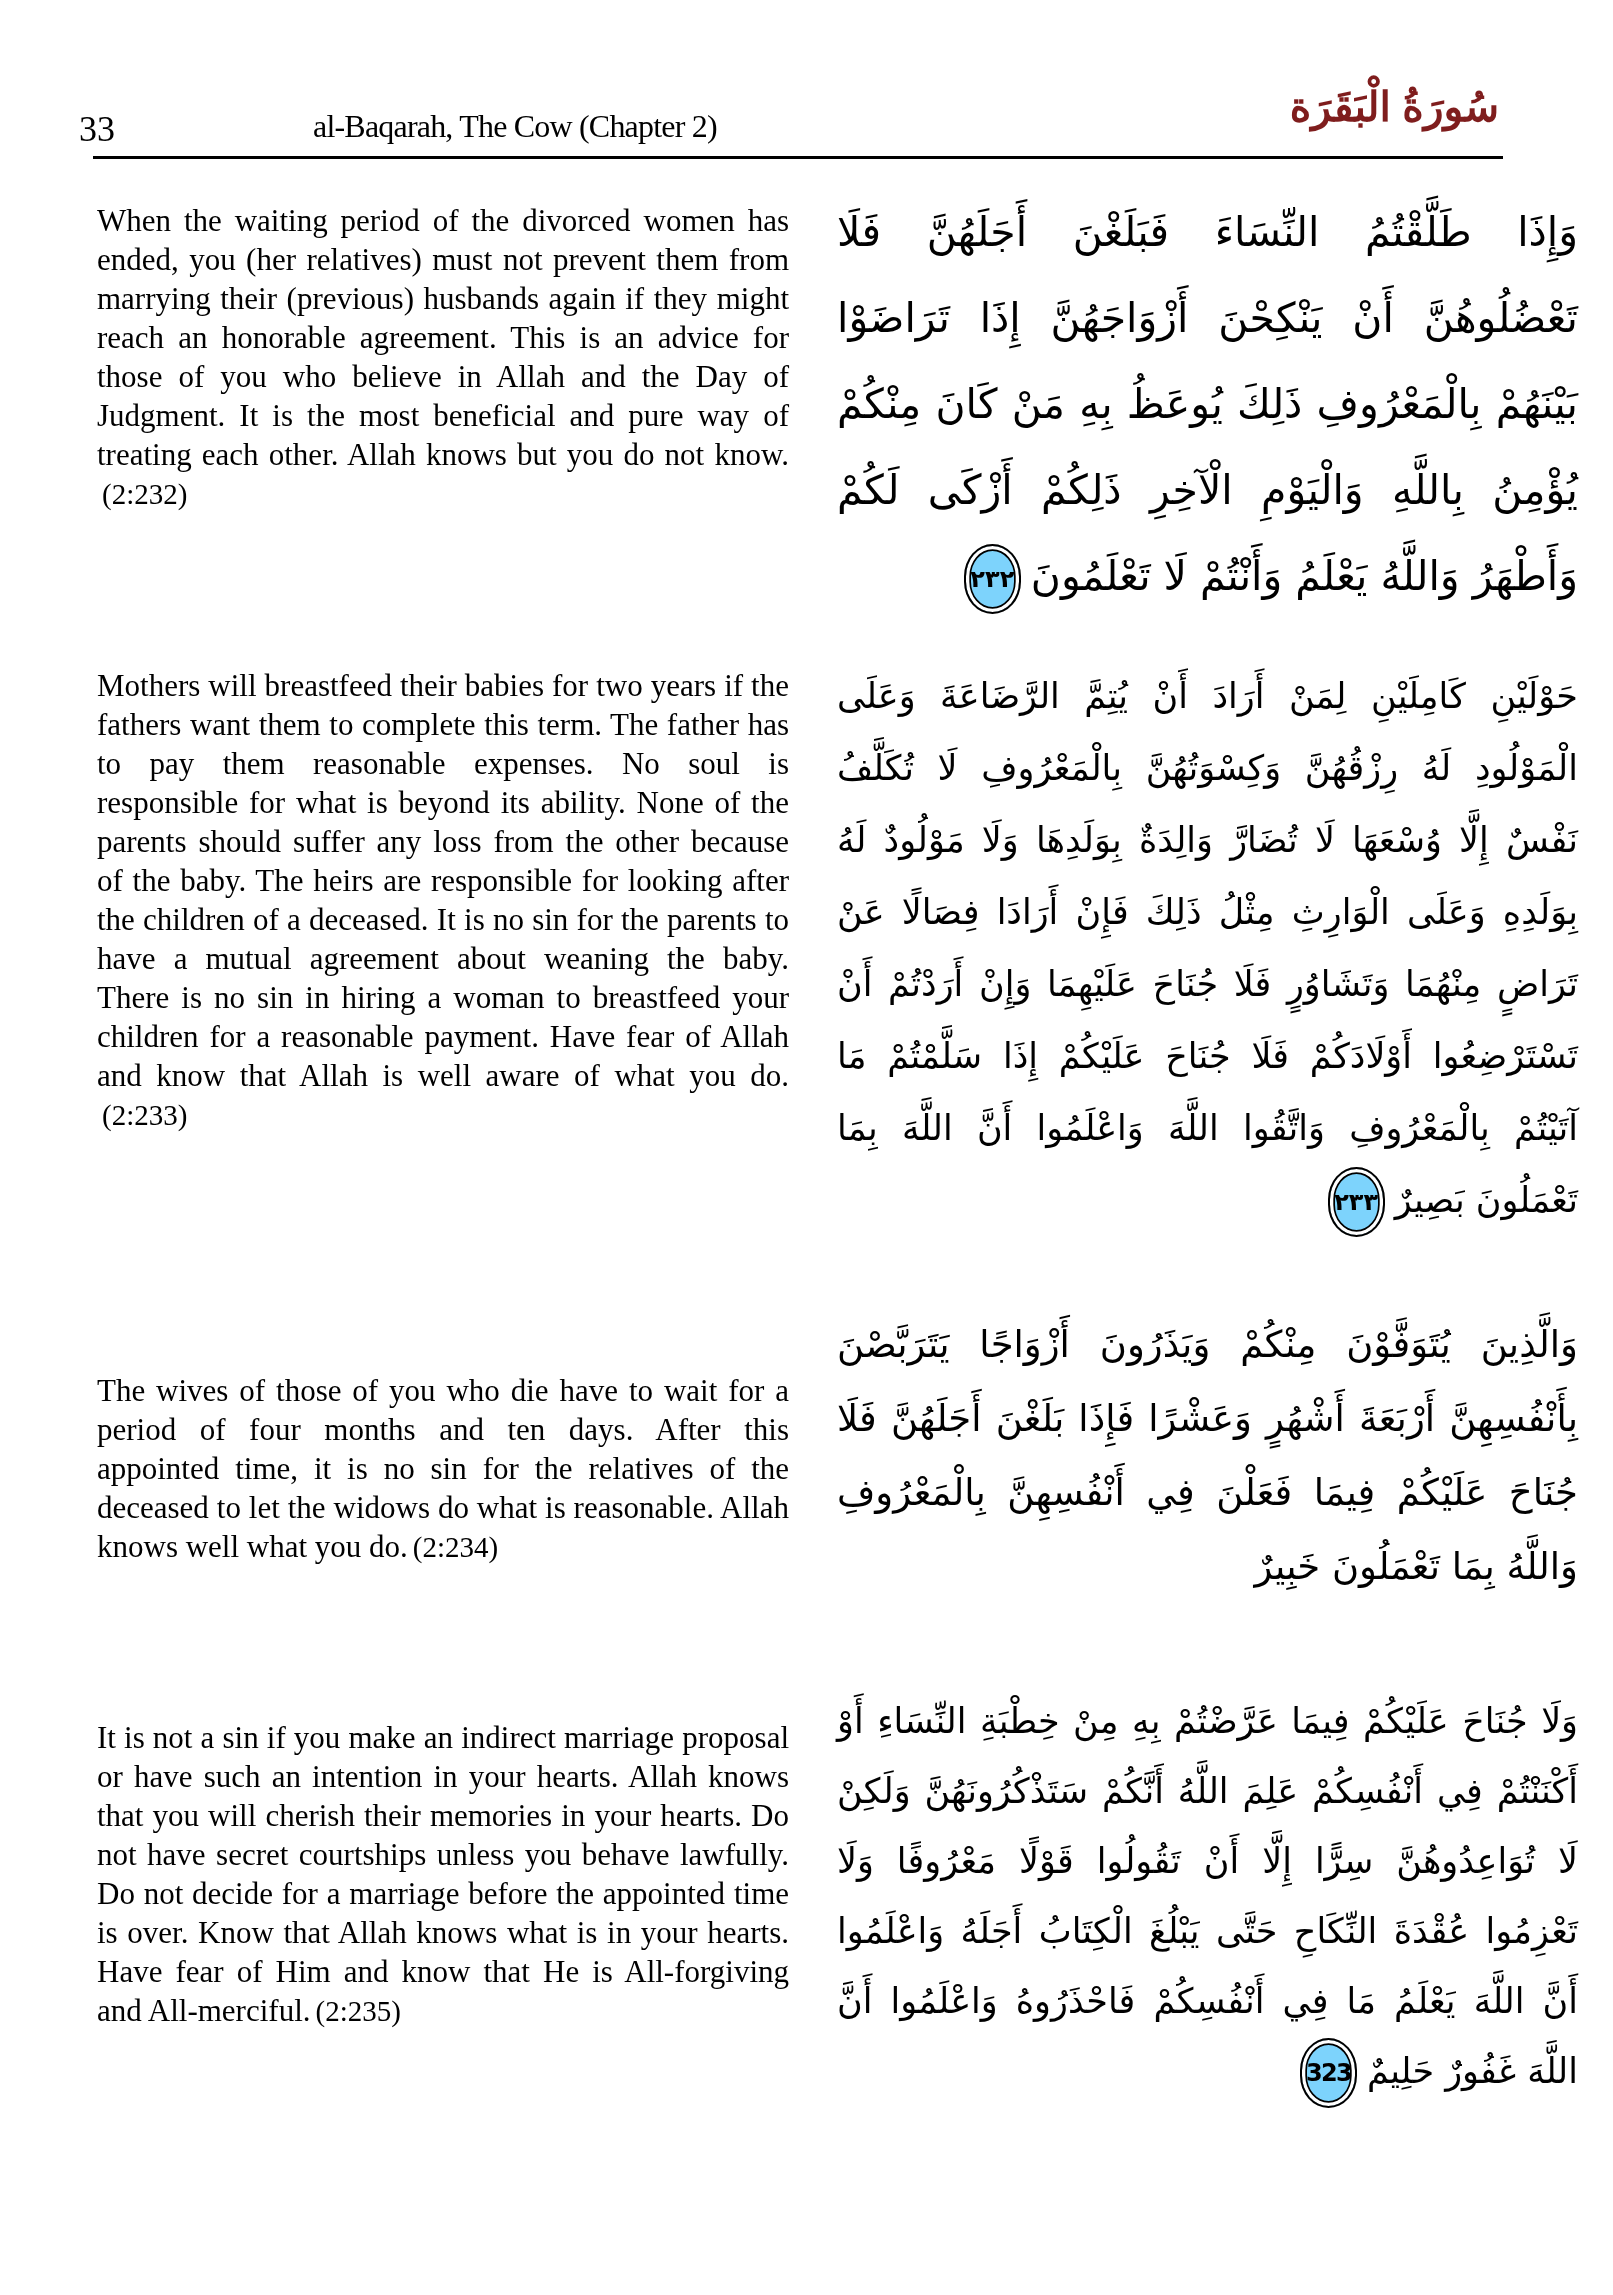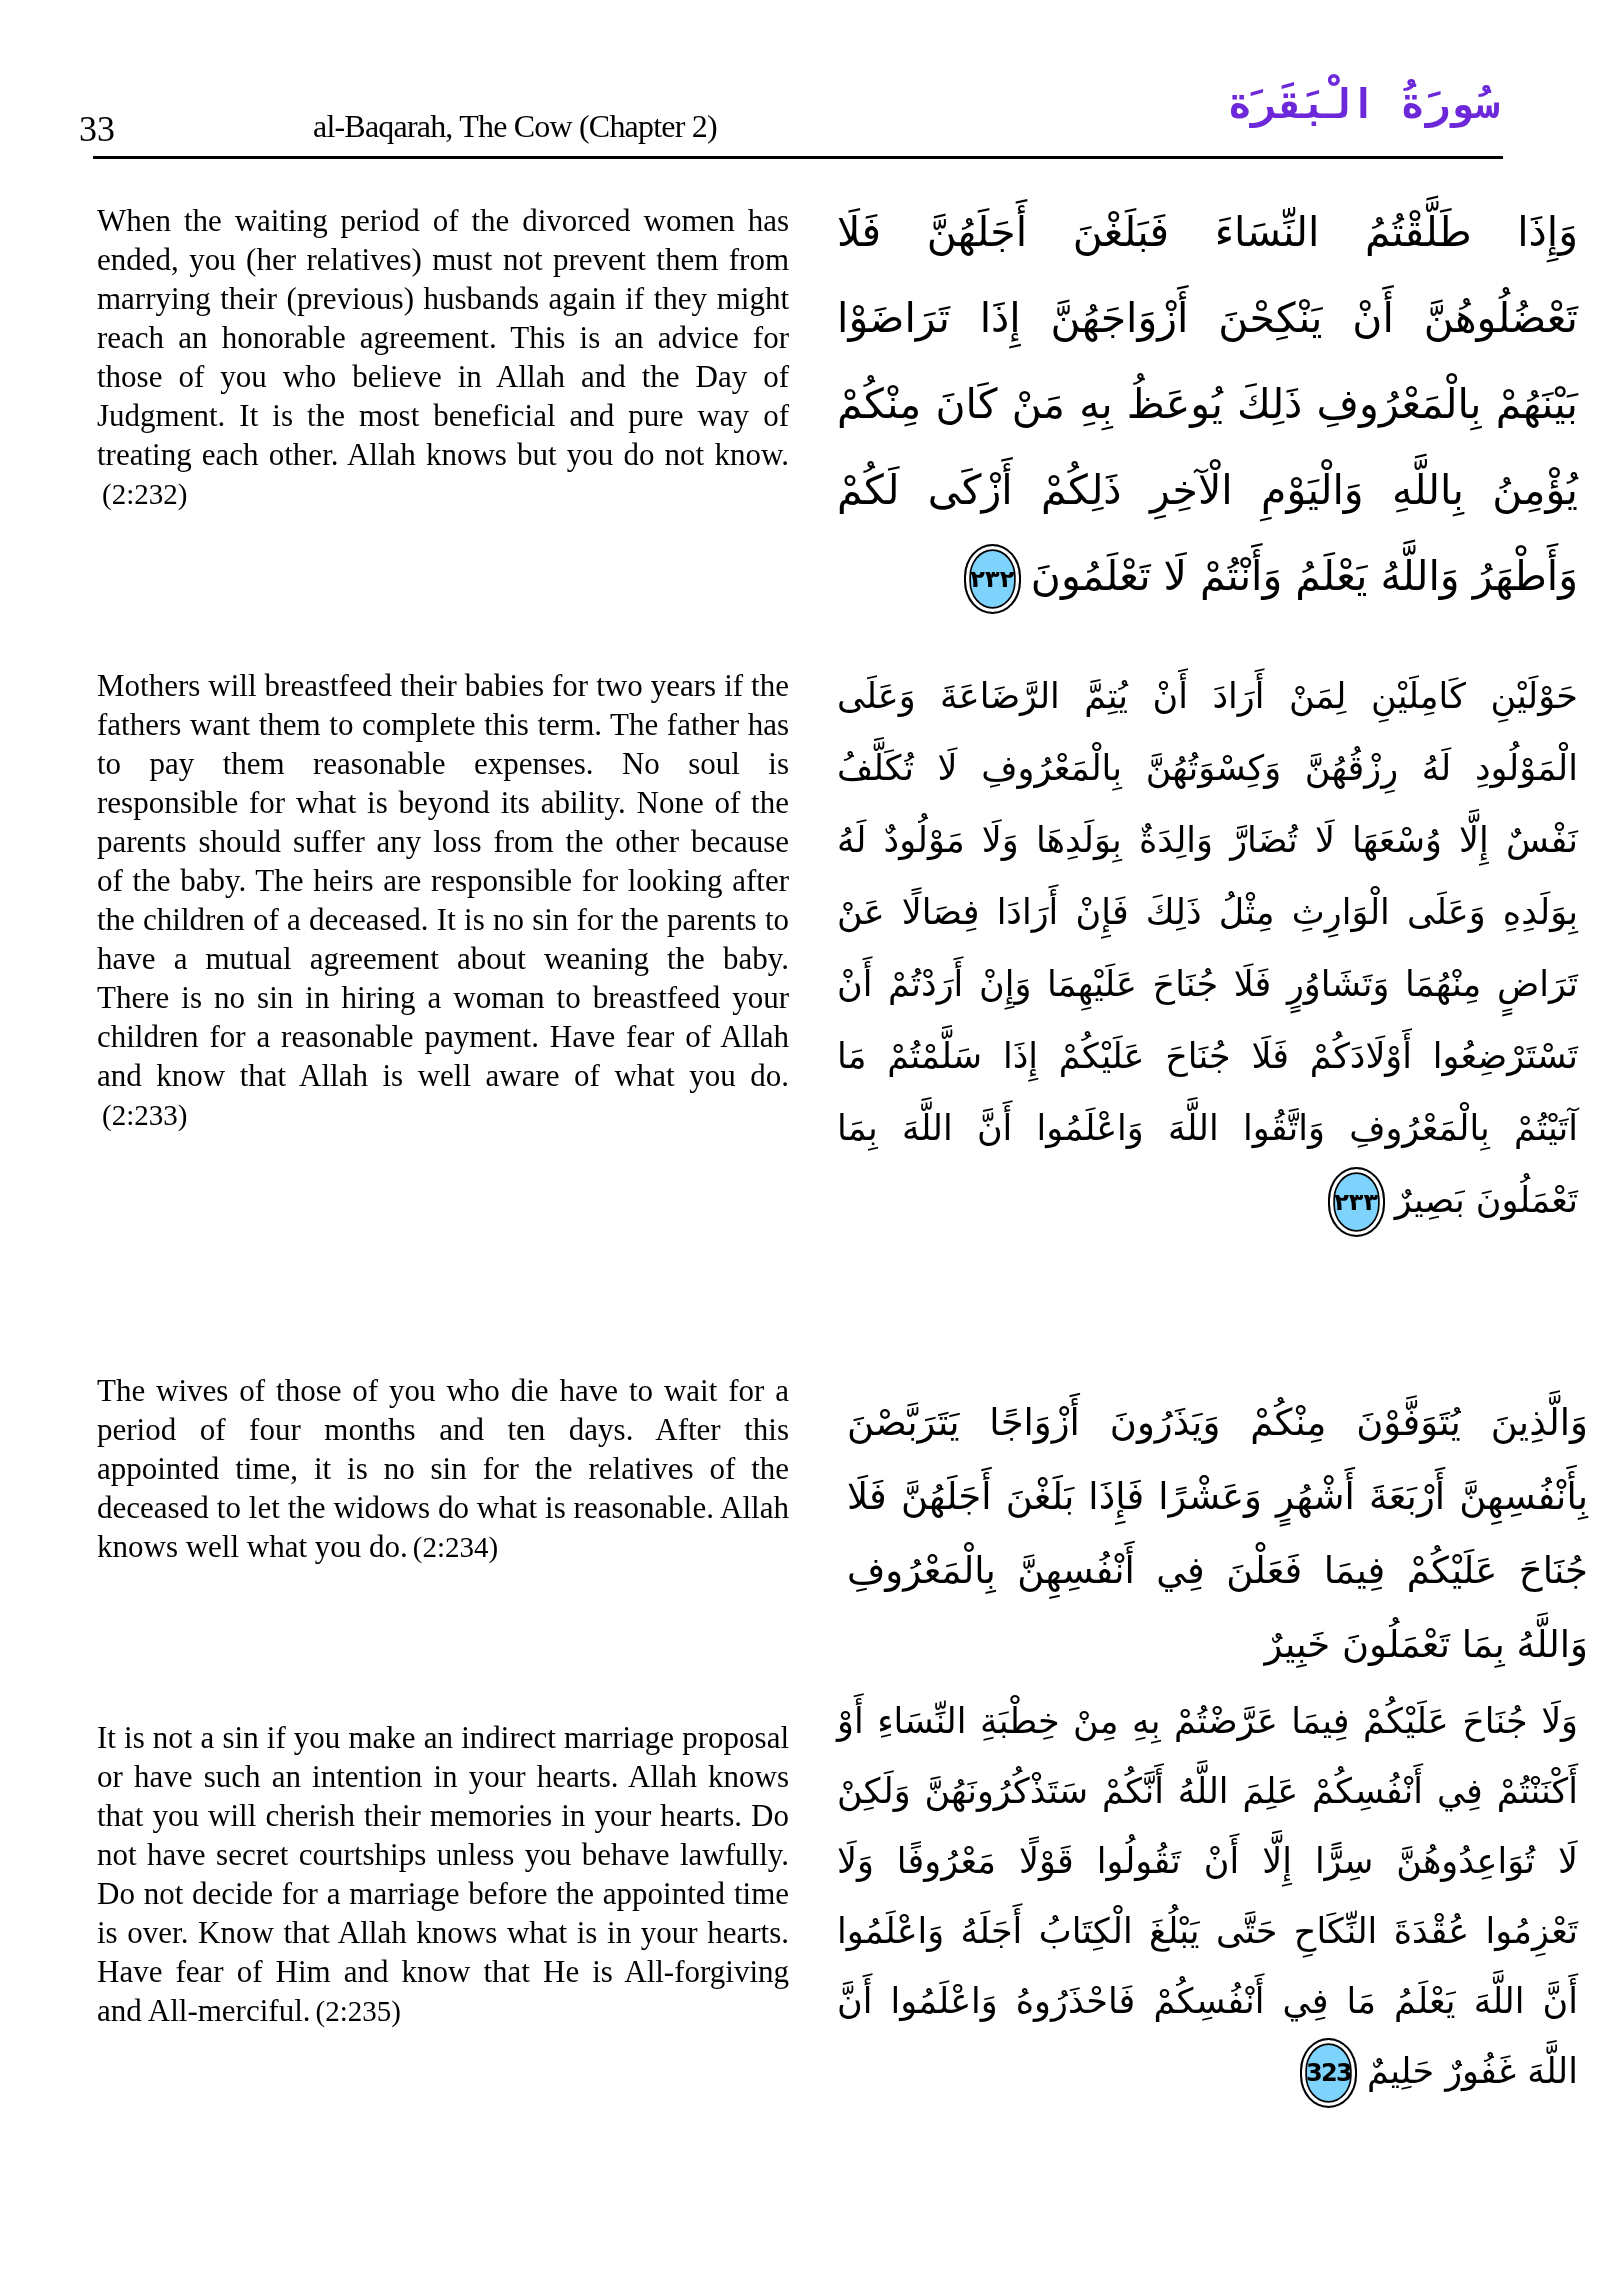--- a/index.html
+++ b/index.html
@@ -37,25 +37,25 @@
     color: #000;
     white-space: nowrap;
   }
   .surah-calligraphy {
     position: absolute;
     right: 114px;
     top: 83px;
     width: 273px;
     text-align: right;
     direction: rtl;
-    font-family: Liberation Mono, monospace;
+    font-family: Liberation Sans, sans-serif;
     font-weight: bold;
     font-size: 41px;
     line-height: 1.2;
-    color: #6d28d9;
+    color: #7f1d1d;
     white-space: nowrap;
   }
   .header-rule {
     position: absolute;
     left: 93px;
     top: 156px;
     width: 1410px;
     height: 3.3px;
     background: #000;
   }
@@ -90,21 +90,21 @@
     direction: rtl;
     font-family: "DejaVu Sans", sans-serif;
     color: #000;
     text-align: justify;
     margin: 0;
   }
   .ar-text { margin: 0; text-align: justify; }
 
   #b232 { top: 189px;  font-size: 41px; line-height: 86px; }
   #b233 { top: 660px;  font-size: 35px; line-height: 72px;  }
-  #b234 { top: 1386px; font-size: 37px; line-height: 74px; margin-left: 10px;  }
+  #b234 { top: 1308px; font-size: 37px; line-height: 74px;  }
   #b235 { top: 1686px; font-size: 35px; line-height: 70px;  }
 
   .ar-opening-line {
     text-align: right;
     padding-left: 281px;
     margin: 0;
   }
 
   .ayah-marker-row {
     text-align: right;

